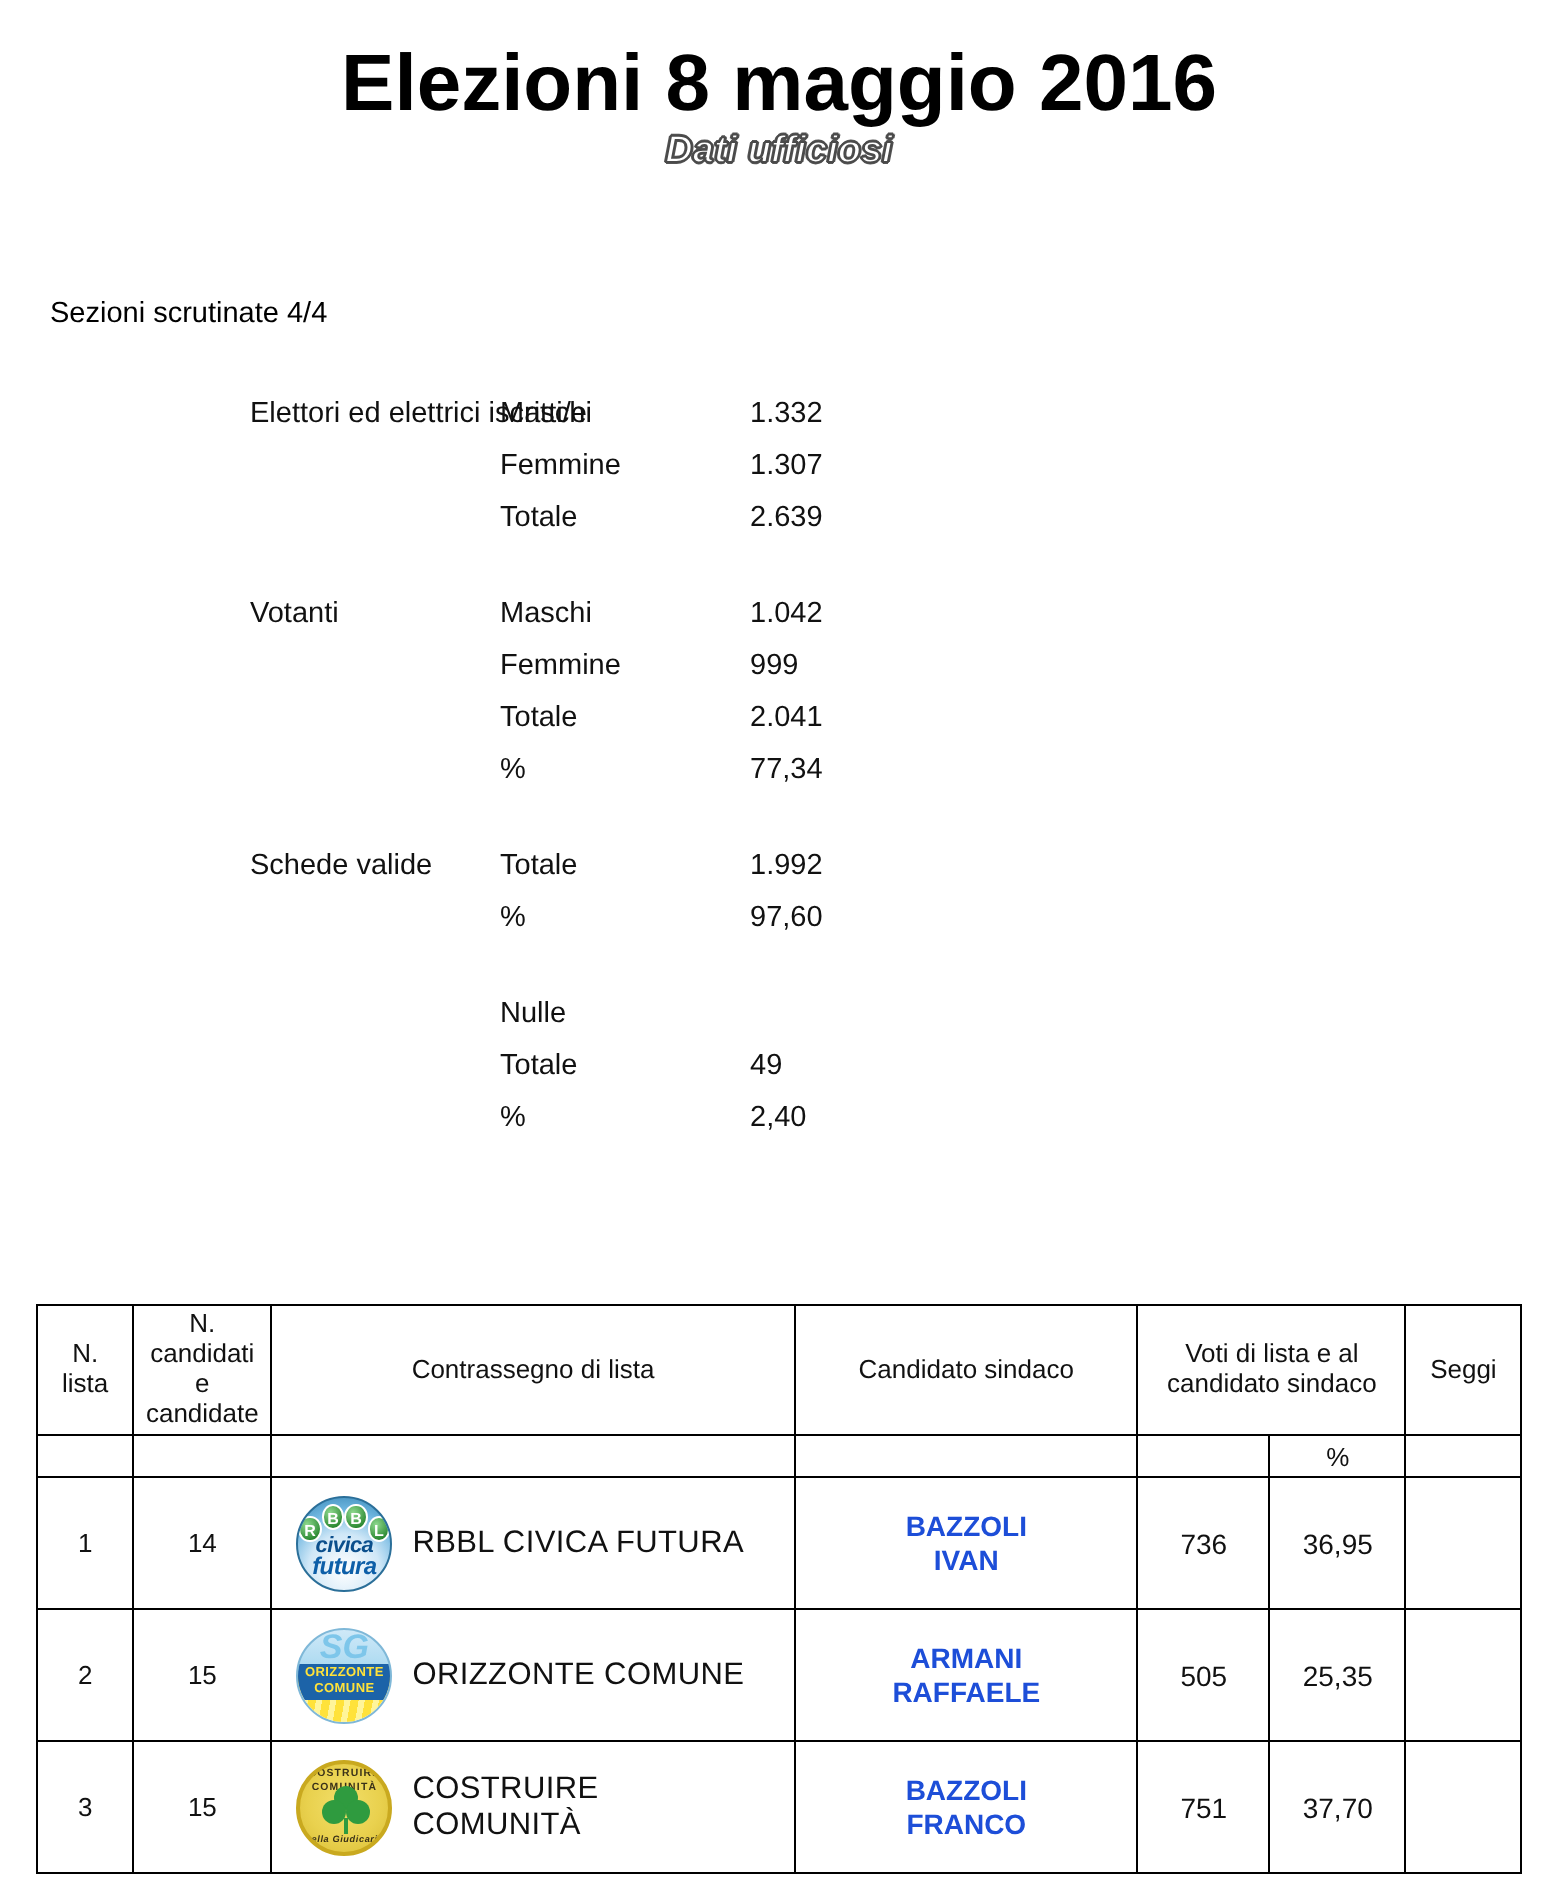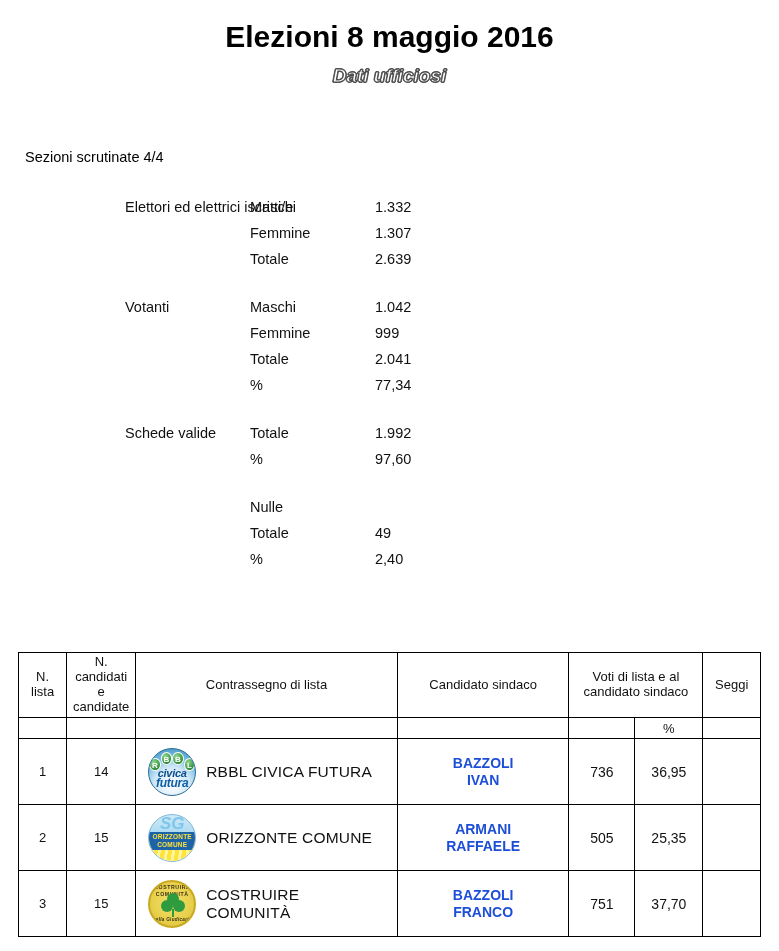--- a/index.html
+++ b/index.html
@@ -16,21 +16,21 @@
     overflow: hidden;
   }
 
   
   .page-title {
     position: absolute;
     top: 20px;
     left: 0;
     width: 779px;
     text-align: center;
-    font-size: 30px;
+    font-size: 40px;
     font-weight: bold;
     letter-spacing: 0px;
     color: #000000;
   }
   .page-subtitle {
     position: absolute;
     top: 65px;
     left: 0;
     width: 779px;
     text-align: center;

